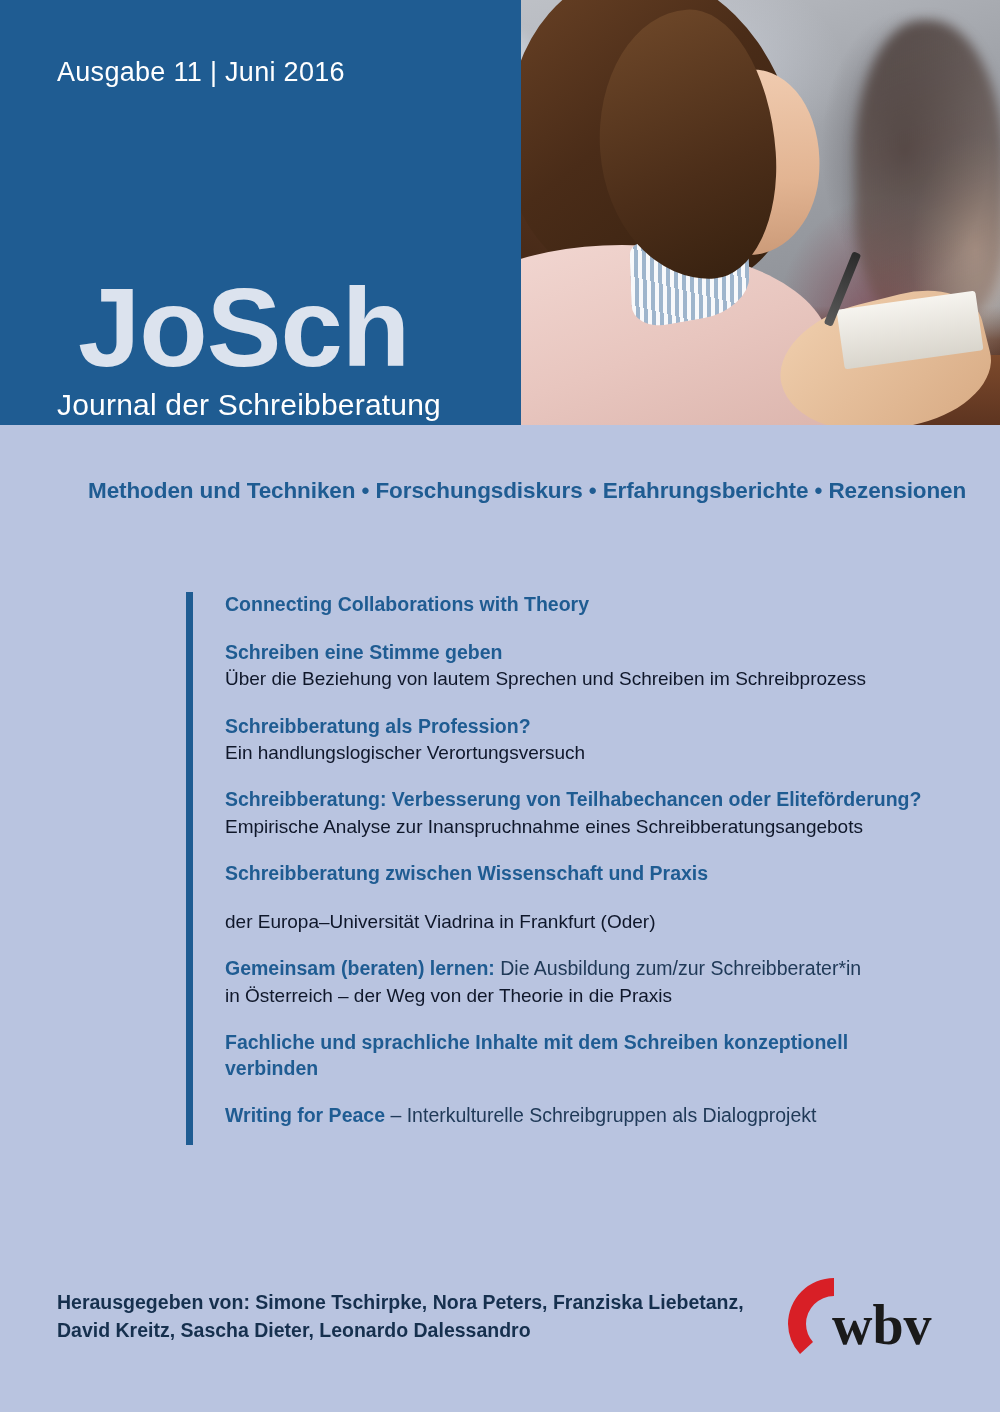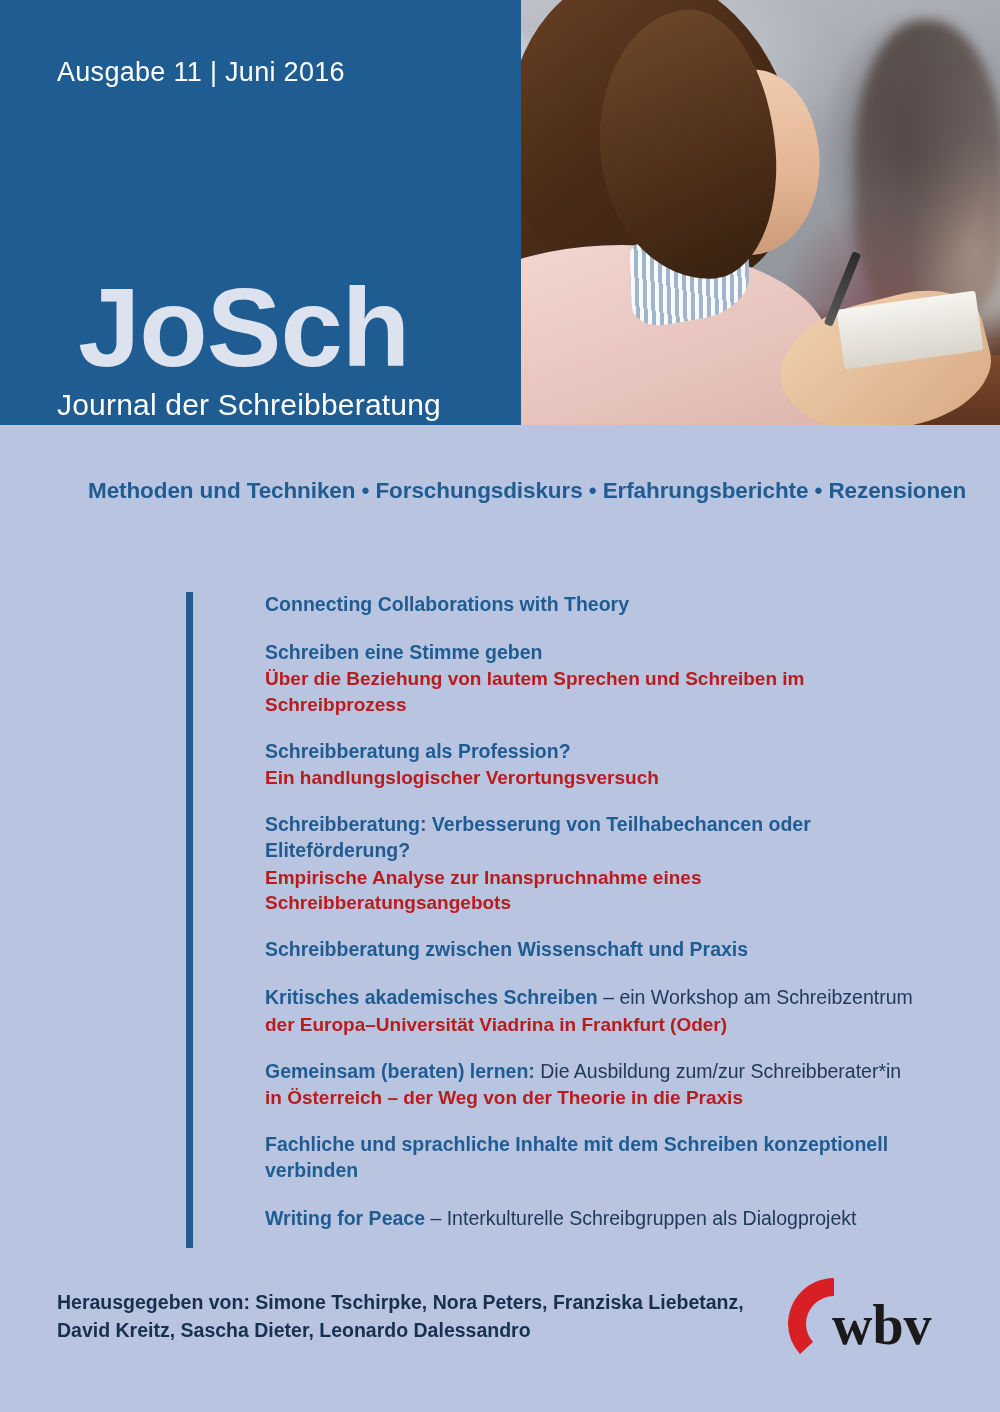--- a/index.html
+++ b/index.html
@@ -220,42 +220,42 @@
     letter-spacing: -0.1px;
     margin-left: 32px;
   }
 
   
   .contents {
     position: absolute;
     left: 186px;
     top: 592px;
     width: 760px;
-    padding-left: 72px;
+    padding-left: 32px;
     border-left: 7px solid #1f5c92;
     box-sizing: border-box;
   }
   .entry {
     margin-bottom: 22px;
   }
   .entry:last-child { margin-bottom: 16px; }
   .entry .title {
     color: #1f5c92;
     font-size: 19.5px;
     font-weight: 700;
     line-height: 1.32;
   }
   .entry .title .plain {
     font-weight: 400;
     color: #203a58;
   }
   .entry .sub {
-    color: #b91c1c;
+    color: #0f172a;
     font-size: 19px;
-    font-weight: 700;
+    font-weight: 400;
     line-height: 1.32;
     margin-top: 1px;
   }
 
   
   .editors {
     position: absolute;
     left: 57px;
     top: 1288px;
     width: 700px;
@@ -324,21 +324,20 @@
       <div class="title"><span>Schreibberatung: Verbesserung von Teilhabechancen oder Eliteförderung?</span><span class="plain"></span></div>
       <div class="sub">Empirische Analyse zur Inanspruchnahme eines Schreibberatungsangebots</div>
     </div>
 
     <div class="entry">
       <div class="title"><span>Schreibberatung zwischen Wissenschaft und Praxis</span><span class="plain"></span></div>
 
     </div>
 
     <div class="entry">
-      <div class="title"><span>Kritisches akademisches Schreiben</span><span class="plain"> – ein Workshop am Schreibzentrum</span></div>
       <div class="sub">der Europa–Universität Viadrina in Frankfurt (Oder)</div>
     </div>
 
     <div class="entry">
       <div class="title"><span>Gemeinsam (beraten) lernen:</span><span class="plain"> Die Ausbildung zum/zur Schreibberater*in</span></div>
       <div class="sub">in Österreich – der Weg von der Theorie in die Praxis</div>
     </div>
 
     <div class="entry">
       <div class="title"><span>Fachliche und sprachliche Inhalte mit dem Schreiben konzeptionell verbinden</span><span class="plain"></span></div>

